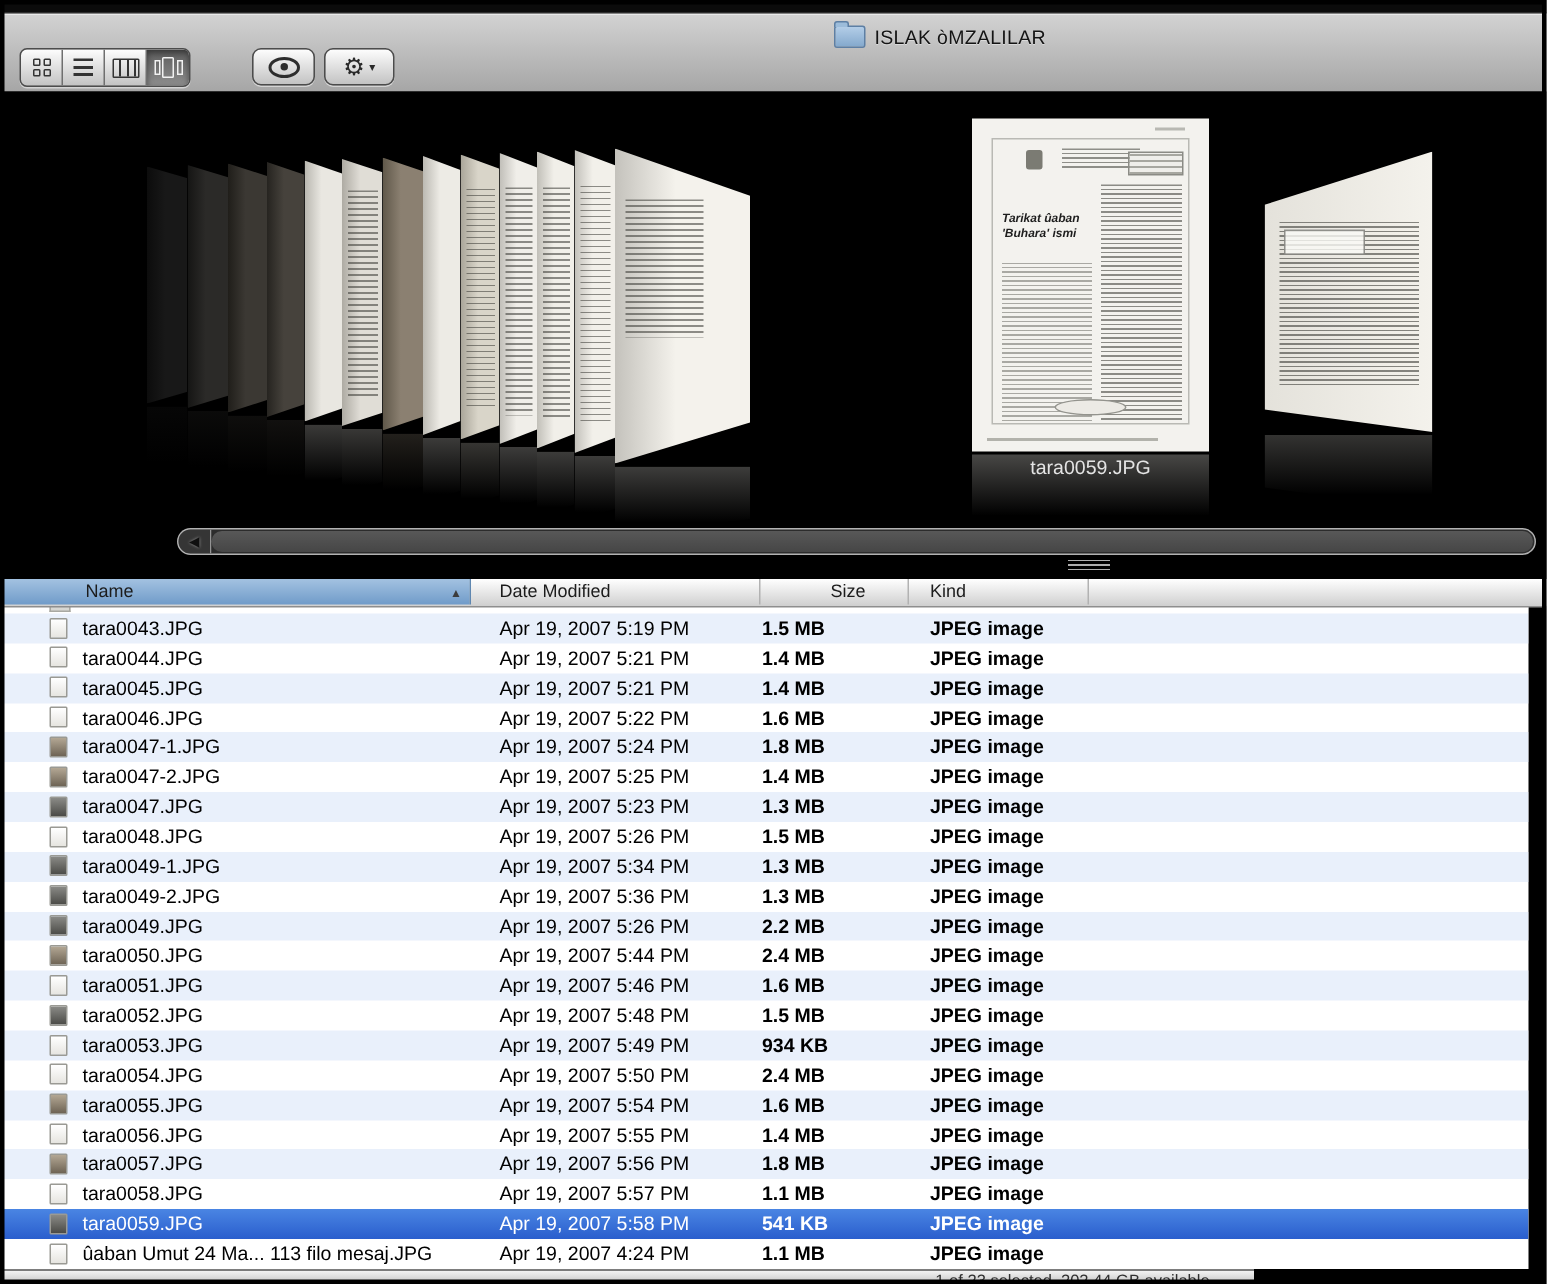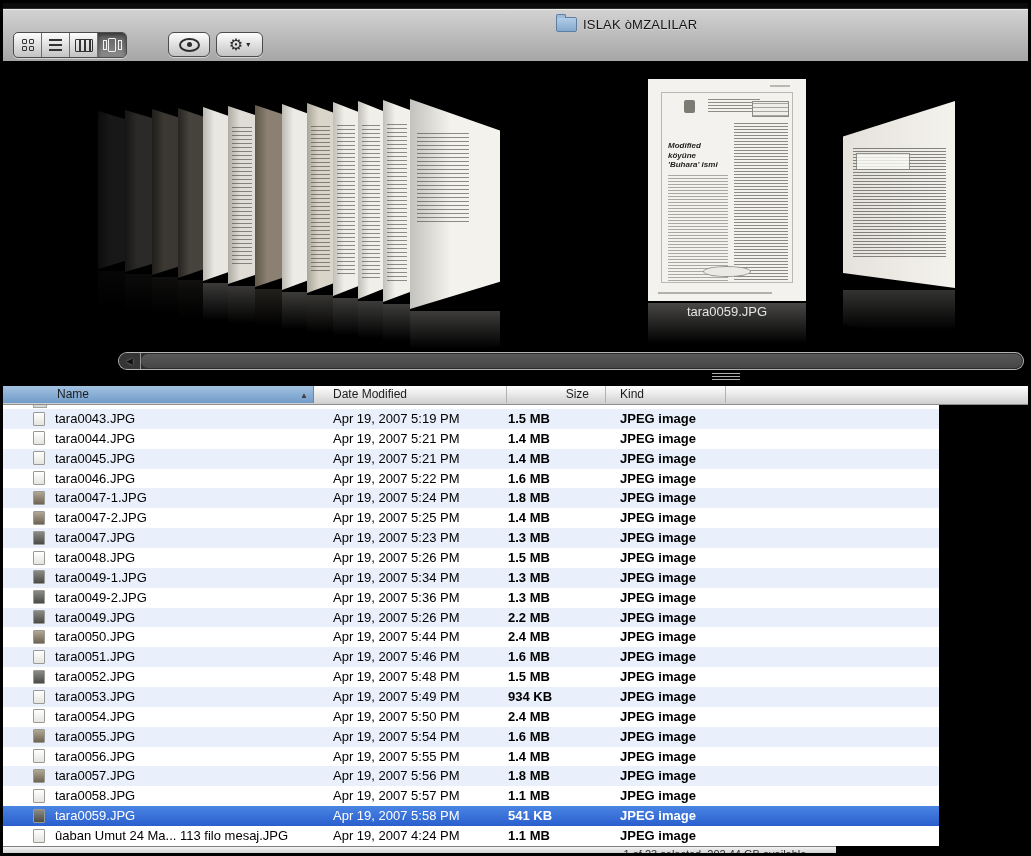--- a/index.html
+++ b/index.html
@@ -102,27 +102,27 @@
   .cf-grip{left:712px;top:312px;width:28px;height:8px;
     background:repeating-linear-gradient(to bottom,#cecece 0 1px,rgba(0,0,0,0) 1px 3px);opacity:.85;}
 
   
   .lheader{left:0;top:386px;width:1031px;height:18px;background:linear-gradient(#ffffff,#cfcfcf);
     border-bottom:1px solid #8e8e8e;font-size:12px;color:#1c1c1c;z-index:4;}
   .hc{position:absolute;top:0;height:17px;line-height:17px;border-right:1px solid #b2b2b2;box-sizing:border-box;}
   .hc-name{left:0;width:314px;background:linear-gradient(#a3c2e1,#709bc9);border-right:1px solid #5f87b0;
     padding-left:57px;font-weight:normal;}
   .hc-date{left:310px;width:197px;padding-left:23px;}
-  .hc-size{left:507px;width:99px;text-align:right;padding-right:16px;box-sizing:border-box;}
+  .hc-size{left:507px;width:99px;text-align:right;padding-right:28px;box-sizing:border-box;}
   .hc-kind{left:606px;width:120px;padding-left:14px;}
   .hc-fill{left:726px;right:0;border-right:none;}
   .sort-tri{position:absolute;right:5px;top:1px;font-size:8px;color:#3c3c3c;}
 
   
-  .lrows{left:0;top:404px;width:939px;height:442px;background:#fff;overflow:hidden;z-index:3;}
+  .lrows{left:0;top:404px;width:1019px;height:442px;background:#fff;overflow:hidden;z-index:3;}
   .sliver{height:5px;background:#fff;position:relative;}
   .sliver .ic-bottom{position:absolute;left:33px;top:0;width:12px;height:3px;background:#d7d7d3;border:1px solid #a8a8a2;border-top:none;}
   .row{position:relative;height:19.86px;line-height:19.86px;font-size:13px;color:#000;}
   .row.alt{background:#e9f0fb;}
   .row.selected{background:linear-gradient(#4a85e3,#2a5ecd);color:#fff;}
   .fic{position:absolute;left:33px;top:2.5px;width:12px;height:14px;border:1px solid #9a9a94;border-radius:1px;box-sizing:border-box;}
   .fic.light{background:linear-gradient(#ffffff,#e6e5e0);}
   .fic.photo{background:linear-gradient(#b3a794,#6e6455);}
   .fic.dark{background:linear-gradient(#8a8a86,#4b4b47);}
   .c-name{position:absolute;left:55px;white-space:nowrap;}
@@ -219,21 +219,21 @@
       <div class="cf-refl" style="left: 410px; top: 250px; width: 90px; height: 44px; background: linear-gradient(rgba(244, 242, 236, 0.25), transparent 85%); clip-path: polygon(0px 0px, 100% 0px, 100% 80%, 0px 100%);"></div>
     </div>
 
   <div class="abs cdoc">
     <div class="cdoc-margin"></div>
     <div class="cdoc-pageno"></div>
     <div class="cdoc-crest"></div>
     <div class="cdoc-headlines"></div>
     <div class="cdoc-box"></div>
     <div class="cdoc-headline">
-      <div>Modified köyüne</div>
+      <div>Tarikat ûaban</div>
       <div>'Buhara' ismi</div>
     </div>
     <div class="cdoc-colR"></div>
     <div class="cdoc-colL"></div>
     <div class="cdoc-oval"></div>
     <div class="cdoc-footer"></div>
   </div>
   <div class="abs cdoc-refl"></div>
   <div class="abs cf-label">tara0059.JPG</div>
 

